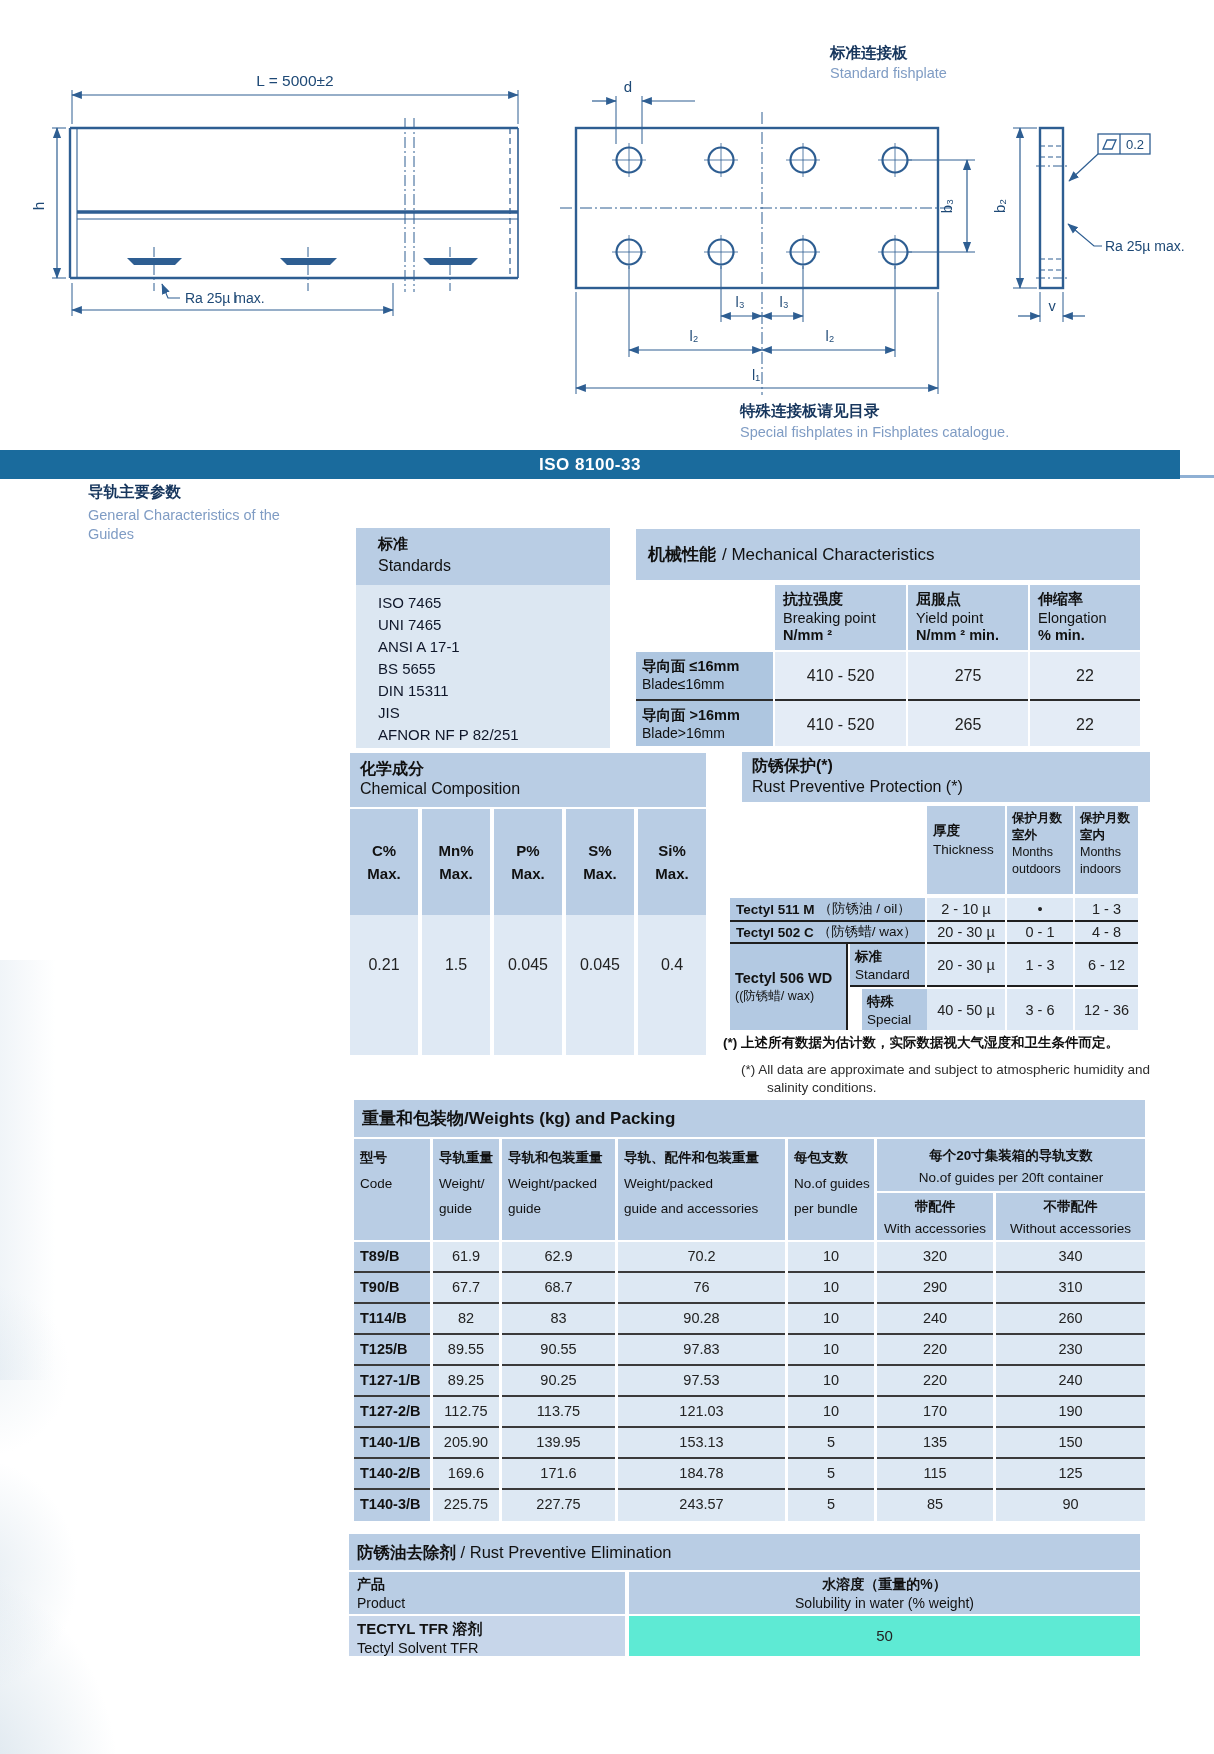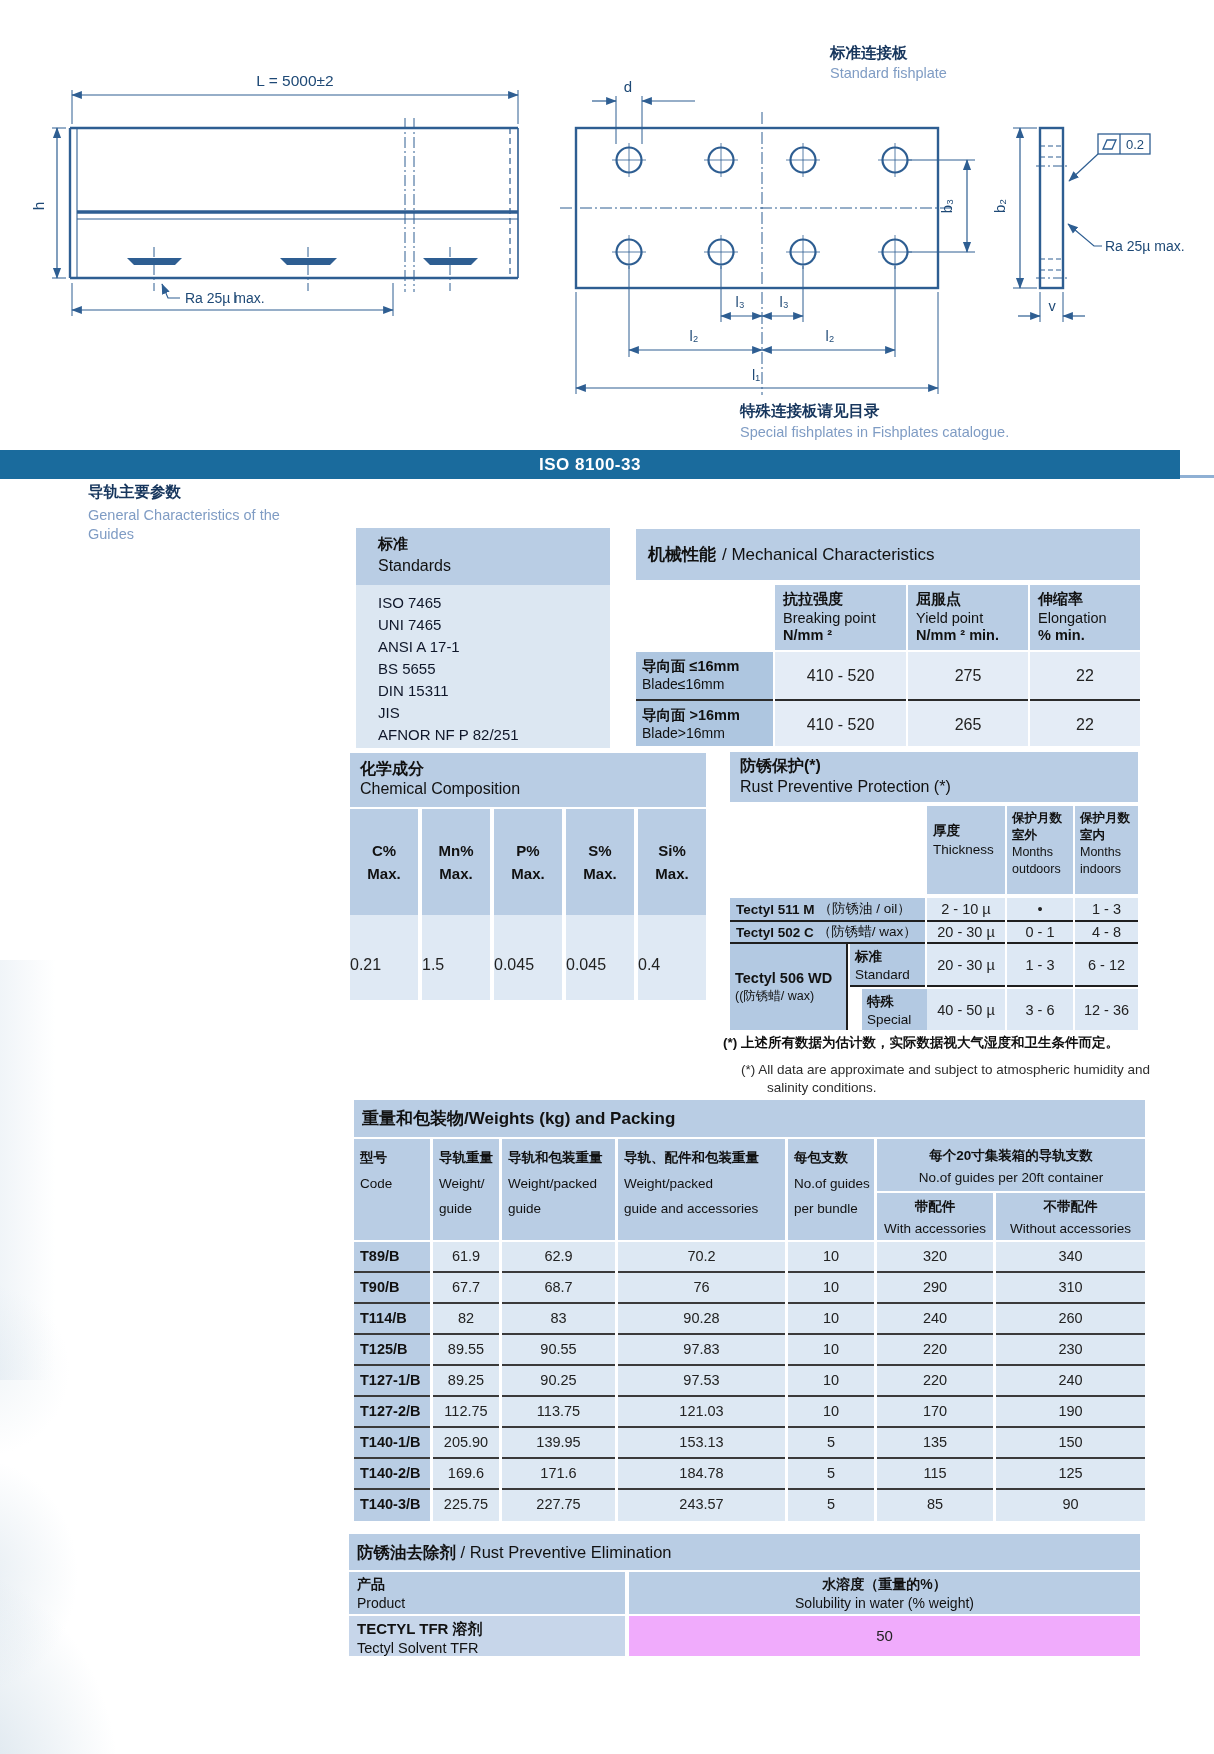--- a/index.html
+++ b/index.html
@@ -59,26 +59,26 @@
   .mech-row.second .lab, .mech-row.second .val { border-top:2px solid #2b2b2b; }
 
   
   .chem { position:absolute; left:350px; top:753px; width:356px; }
   .chem-title { background:#b9cde4; height:54px; padding:6px 0 0 10px; }
   .chem-title .zh { font-weight:bold; font-size:16px; }
   .chem-title .en { font-size:16px; }
   .chem-hdr { margin-top:2px; display:grid; grid-template-columns:repeat(5,68px); gap:4px; }
   .chem-hdr .hc { background:#b9cde4; height:106px; text-align:center; padding-top:30px; font-weight:bold; font-size:15px; line-height:1.55; }
   .chem-body { display:grid; grid-template-columns:repeat(5,68px); gap:4px; }
-  .chem-body .vc { background:#dfe9f4; height:85px; text-align:left; line-height:100px; font-size:16px; color:#222; }
+  .chem-body .vc { background:#dfe9f4; height:140px; text-align:center; line-height:100px; font-size:16px; color:#222; }
 
   
   .rust { position:absolute; left:730px; top:752px; width:408px; height:278px; }
   .rc { position:absolute; }
-  .r-title { left:0; top:0; width:408px; height:50px; background:#b9cde4; padding:4px 0 0 10px; }
+  .r-title { left:12px; top:0; width:408px; height:50px; background:#b9cde4; padding:4px 0 0 10px; }
   .r-title .zh { font-weight:bold; font-size:16px; }
   .r-title .en { font-size:16px; margin-top:1px; }
   .r-hc { background:#b9cde4; top:54px; height:88px; }
   .r-hc .zh { font-weight:bold; }
   .r-type  { left:0; width:195px; padding:16px 0 0 8px; font-size:14.5px; line-height:1.4; }
   .r-thick { left:197px; width:78px; padding:16px 0 0 6px; font-size:13.5px; line-height:1.4; }
   .r-out   { left:277px; width:66px; padding:4px 0 0 5px; font-size:12.5px; line-height:1.35; }
   .r-in    { left:345px; width:63px; padding:4px 0 0 5px; font-size:12.5px; line-height:1.35; }
   .r-row-lab { background:#b3c9e2; font-size:13.5px; padding-left:6px; display:flex; align-items:center; }
   .r-row-lab b { margin-right:4px; white-space:nowrap; }
@@ -118,21 +118,21 @@
   .el-title .zh { font-weight:bold; }
   .el-hdr { margin-top:2px; display:grid; grid-template-columns:276px 511px; gap:4px; }
   .el-hdr .hc { background:#b9cde4; height:42px; padding-top:3px; font-size:14px; line-height:1.35; }
   .el-hdr .left { padding-left:8px; }
   .el-hdr .right { text-align:center; }
   .el-hdr .zh { font-weight:bold; }
   .el-row { margin-top:2px; display:grid; grid-template-columns:276px 511px; gap:4px; }
   .el-row .lab { background:#c7d6ea; height:40px; padding:3px 0 0 8px; line-height:1.3; }
   .el-row .lab .zh { font-weight:bold; font-size:15px; }
   .el-row .lab .en { font-size:14.5px; }
-  .el-row .v { background:#f0abfc; height:40px; line-height:40px; text-align:center; font-size:15px; color:#222; }
+  .el-row .v { background:#5eead4; height:40px; line-height:40px; text-align:center; font-size:15px; color:#222; }
 </style>
 </head>
 <body>
 
 <div class="page">
 
   <div class="bg-swirl-bottom"></div>
   <div class="bg-swirl-left"></div>
 
   <svg width="1214" height="448" viewBox="0 0 1214 448" style="position:absolute;left:0;top:0;" fill="none">

